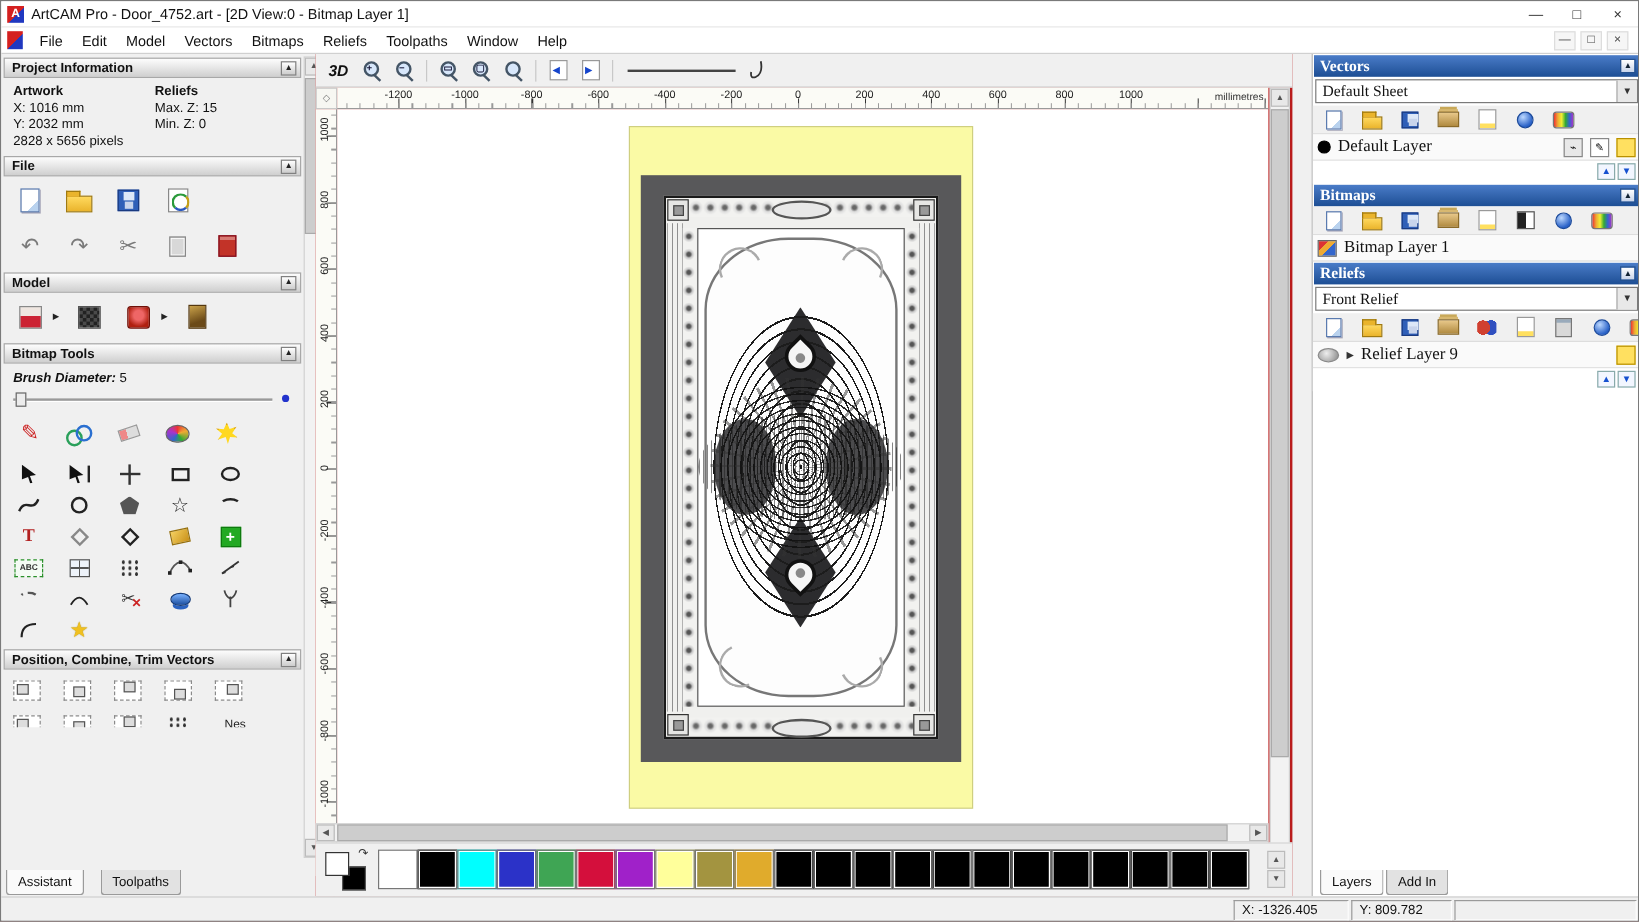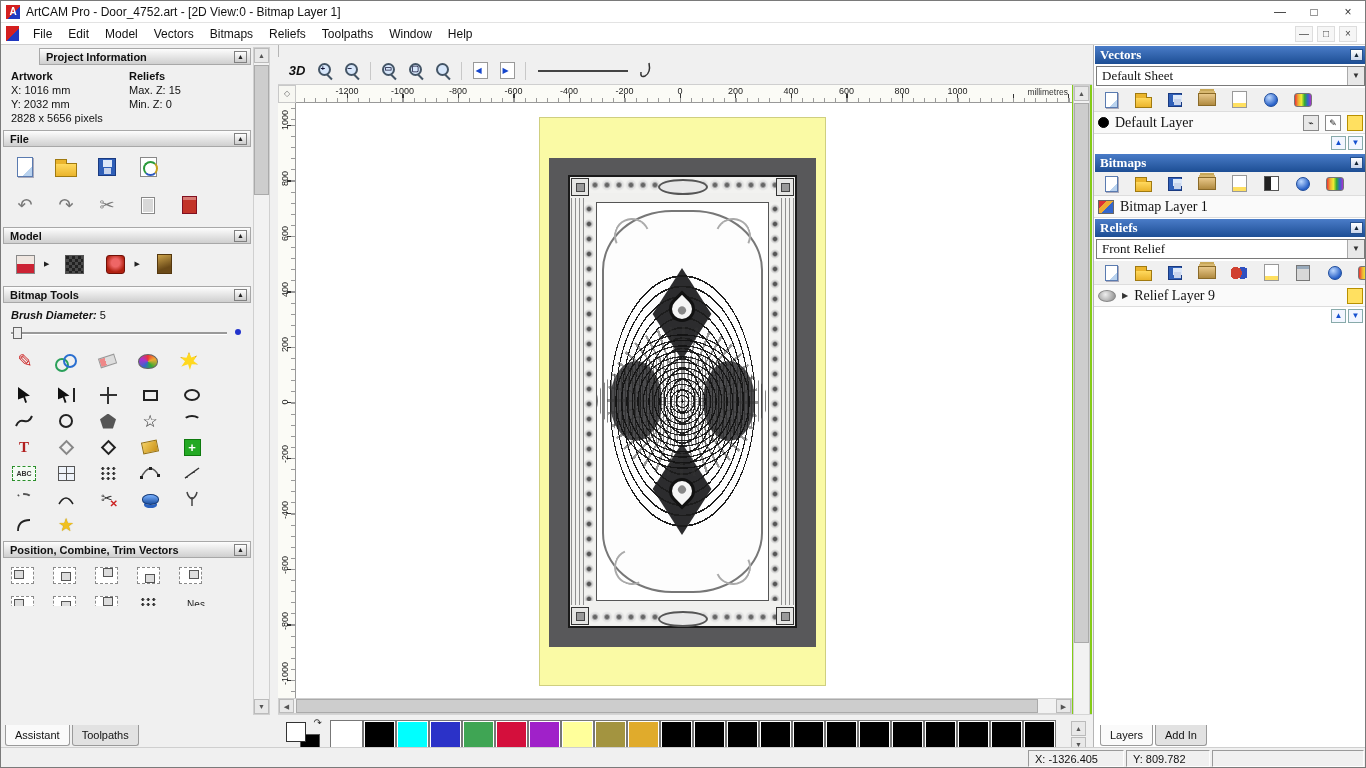--- a/index.html
+++ b/index.html
@@ -95,26 +95,26 @@
   .slider .dot{position:absolute;right:0;top:4px;width:6px;height:6px;border-radius:50%;background:#2233cc;}
   .vt-grid{display:grid;grid-template-columns:repeat(5,42px);row-gap:2px;padding:4px 0 0 8px;}
 
   
   .lscroll{position:absolute;right:8px;top:2px;width:17px;height:668px;background:#f2f2f2;border:1px solid #d0d0d0;}
   .sbtn{position:absolute;left:0;width:15px;height:15px;background:#e8e8e8;border:1px solid #bbb;font-size:7px;line-height:14px;text-align:center;color:#555;}
   .lscroll .up{top:0;}
   .lscroll .down{bottom:0;}
   .lscroll .thumb{position:absolute;left:0;top:17px;width:15px;height:130px;background:#cdcdcd;border:1px solid #aaa;}
 
-  .left-tabs{position:absolute;left:4px;bottom:1px;display:flex;gap:2px;}
+  .left-tabs{position:absolute;left:4px;bottom:1px;display:flex;gap:14px;}
   .tab{height:21px;padding:0 9px;border:1px solid #9a9a9a;border-top:none;border-radius:0 0 3px 3px;background:#e2e2e2;font-size:11px;display:flex;align-items:center;}
   .tab.active{background:#fafafa;}
 
   
-  .center{position:absolute;left:277px;top:44px;width:814px;height:702px;background:#84cc16;margin-top:12px;}
+  .center{position:absolute;left:262px;top:44px;width:814px;height:702px;background:#b91c1c;}
   .view-toolbar{position:absolute;left:0;top:0;width:100%;height:28px;background:#f0f0f0;border-bottom:1px solid #cfcfcf;display:flex;align-items:center;gap:3px;padding-left:6px;}
   .tbtn{width:24px;height:22px;border:1px solid transparent;display:flex;align-items:center;justify-content:center;}
   .tbtn.txt{font:bold italic 13px/22px "Liberation Sans",sans-serif;color:#111;width:26px;}
   .tsep{width:1px;height:18px;background:#c8c8c8;margin:0 3px;}
   .mag{position:relative;width:17px;height:17px;}
   .mag:before{content:"";position:absolute;left:1px;top:1px;width:9px;height:9px;border:2px solid #456;border-radius:50%;background:#d7e7fb;}
   .mag:after{content:"";position:absolute;right:1px;bottom:1px;width:7px;height:2px;background:#456;transform:rotate(45deg);}
   .mag .sign{position:absolute;left:4px;top:2px;font:bold 8px/9px "Liberation Sans",sans-serif;color:#113;}
   .pga{position:relative;width:15px;height:17px;background:#fff;border:1px solid #999;}
   .pga span{position:absolute;left:2px;top:4px;font-size:8px;color:#1545cc;line-height:1;}
@@ -254,21 +254,21 @@
     <div class="mdi-controls">
       <span class="mdi-btn">—</span>
       <span class="mdi-btn">□</span>
       <span class="mdi-btn">×</span>
     </div>
   </div>
 
   <div class="left-panel">
     <div class="lp-content">
 
-      <div class="sec-head" style="margin-top:0;margin-left:36px;">
+      <div class="sec-head" style="margin-top:0;">
         <span class="sec-title">Project Information</span>
         <span class="sec-btn">▲</span>
       </div>
       <div class="info-grid">
         <span class="info-h">Artwork</span>
         <span class="info-h">Reliefs</span>
         <span>X: 1016 mm</span>
         <span>Max. Z: 15</span>
         <span>Y: 2032 mm</span>
         <span>Min. Z: 0</span>

